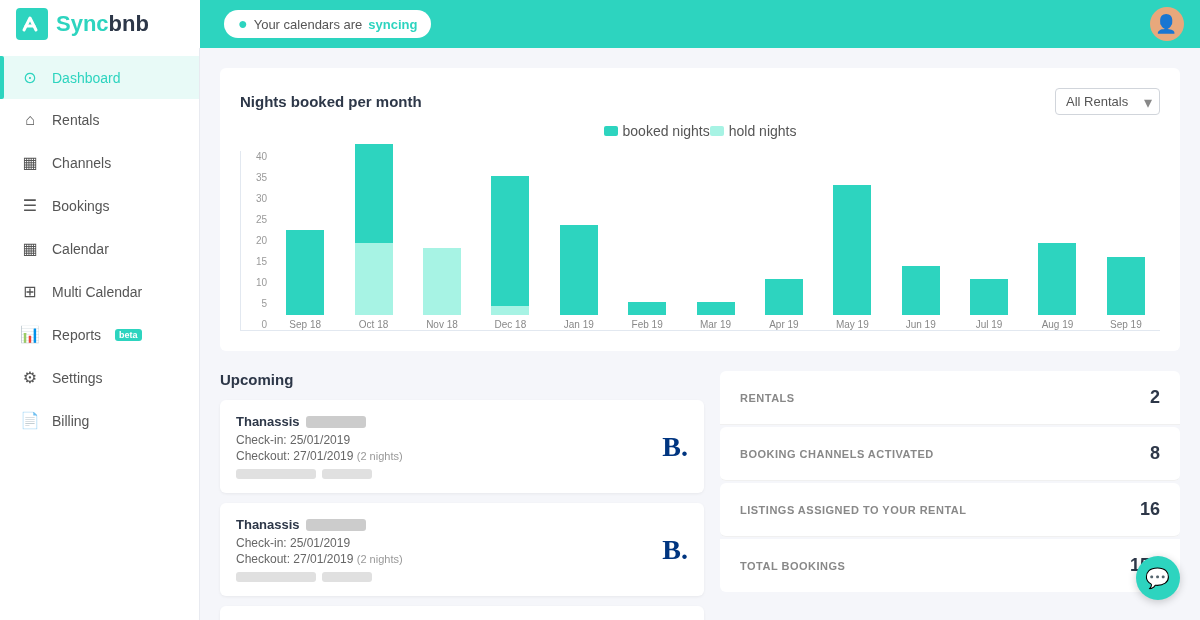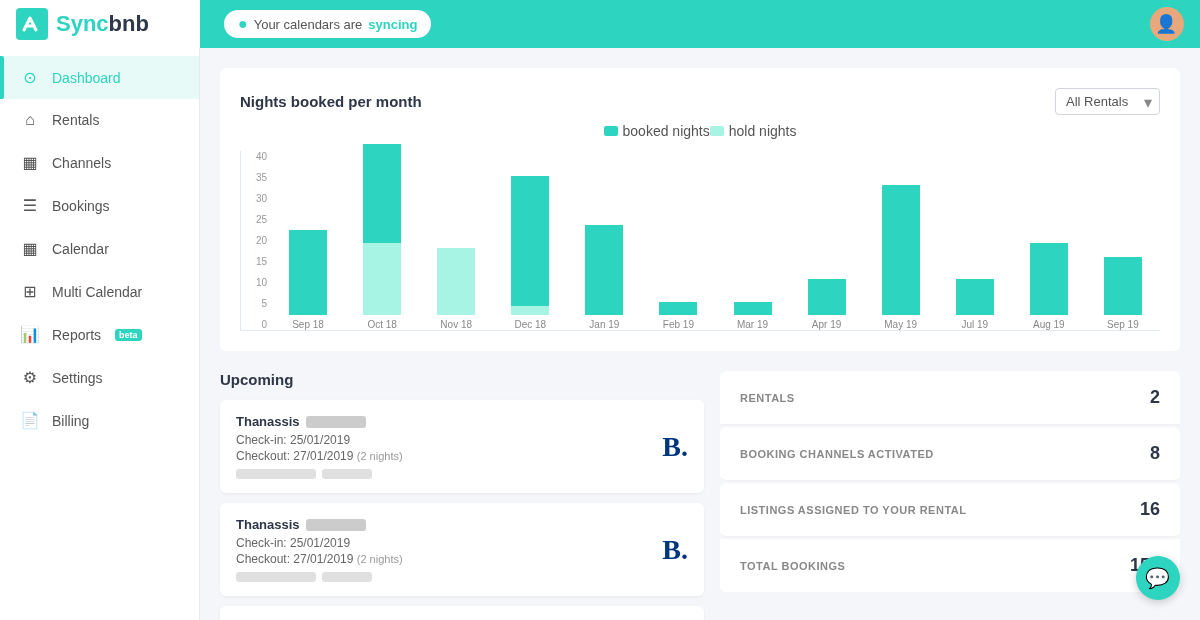--- a/index.html
+++ b/index.html
@@ -507,20 +507,26 @@
                 <div class="bar-label">Apr 19</div>
               </div>
               <div class="bar-group">
                 <div class="bar-stack">
                   <div class="bar-booked" style="height: 130.5px;"></div>
                 </div>
                 <div class="bar-label">May 19</div>
               </div>
               <div class="bar-group">
                 <div class="bar-stack">
+                  <div class="bar-booked" style="height: 49.5px;"></div>
+                </div>
+                <div class="bar-label">Jun 19</div>
+              </div>
+              <div class="bar-group">
+                <div class="bar-stack">
                   <div class="bar-booked" style="height: 36px;"></div>
                 </div>
                 <div class="bar-label">Jul 19</div>
               </div>
               <div class="bar-group">
                 <div class="bar-stack">
                   <div class="bar-booked" style="height: 72px;"></div>
                 </div>
                 <div class="bar-label">Aug 19</div>
               </div>

